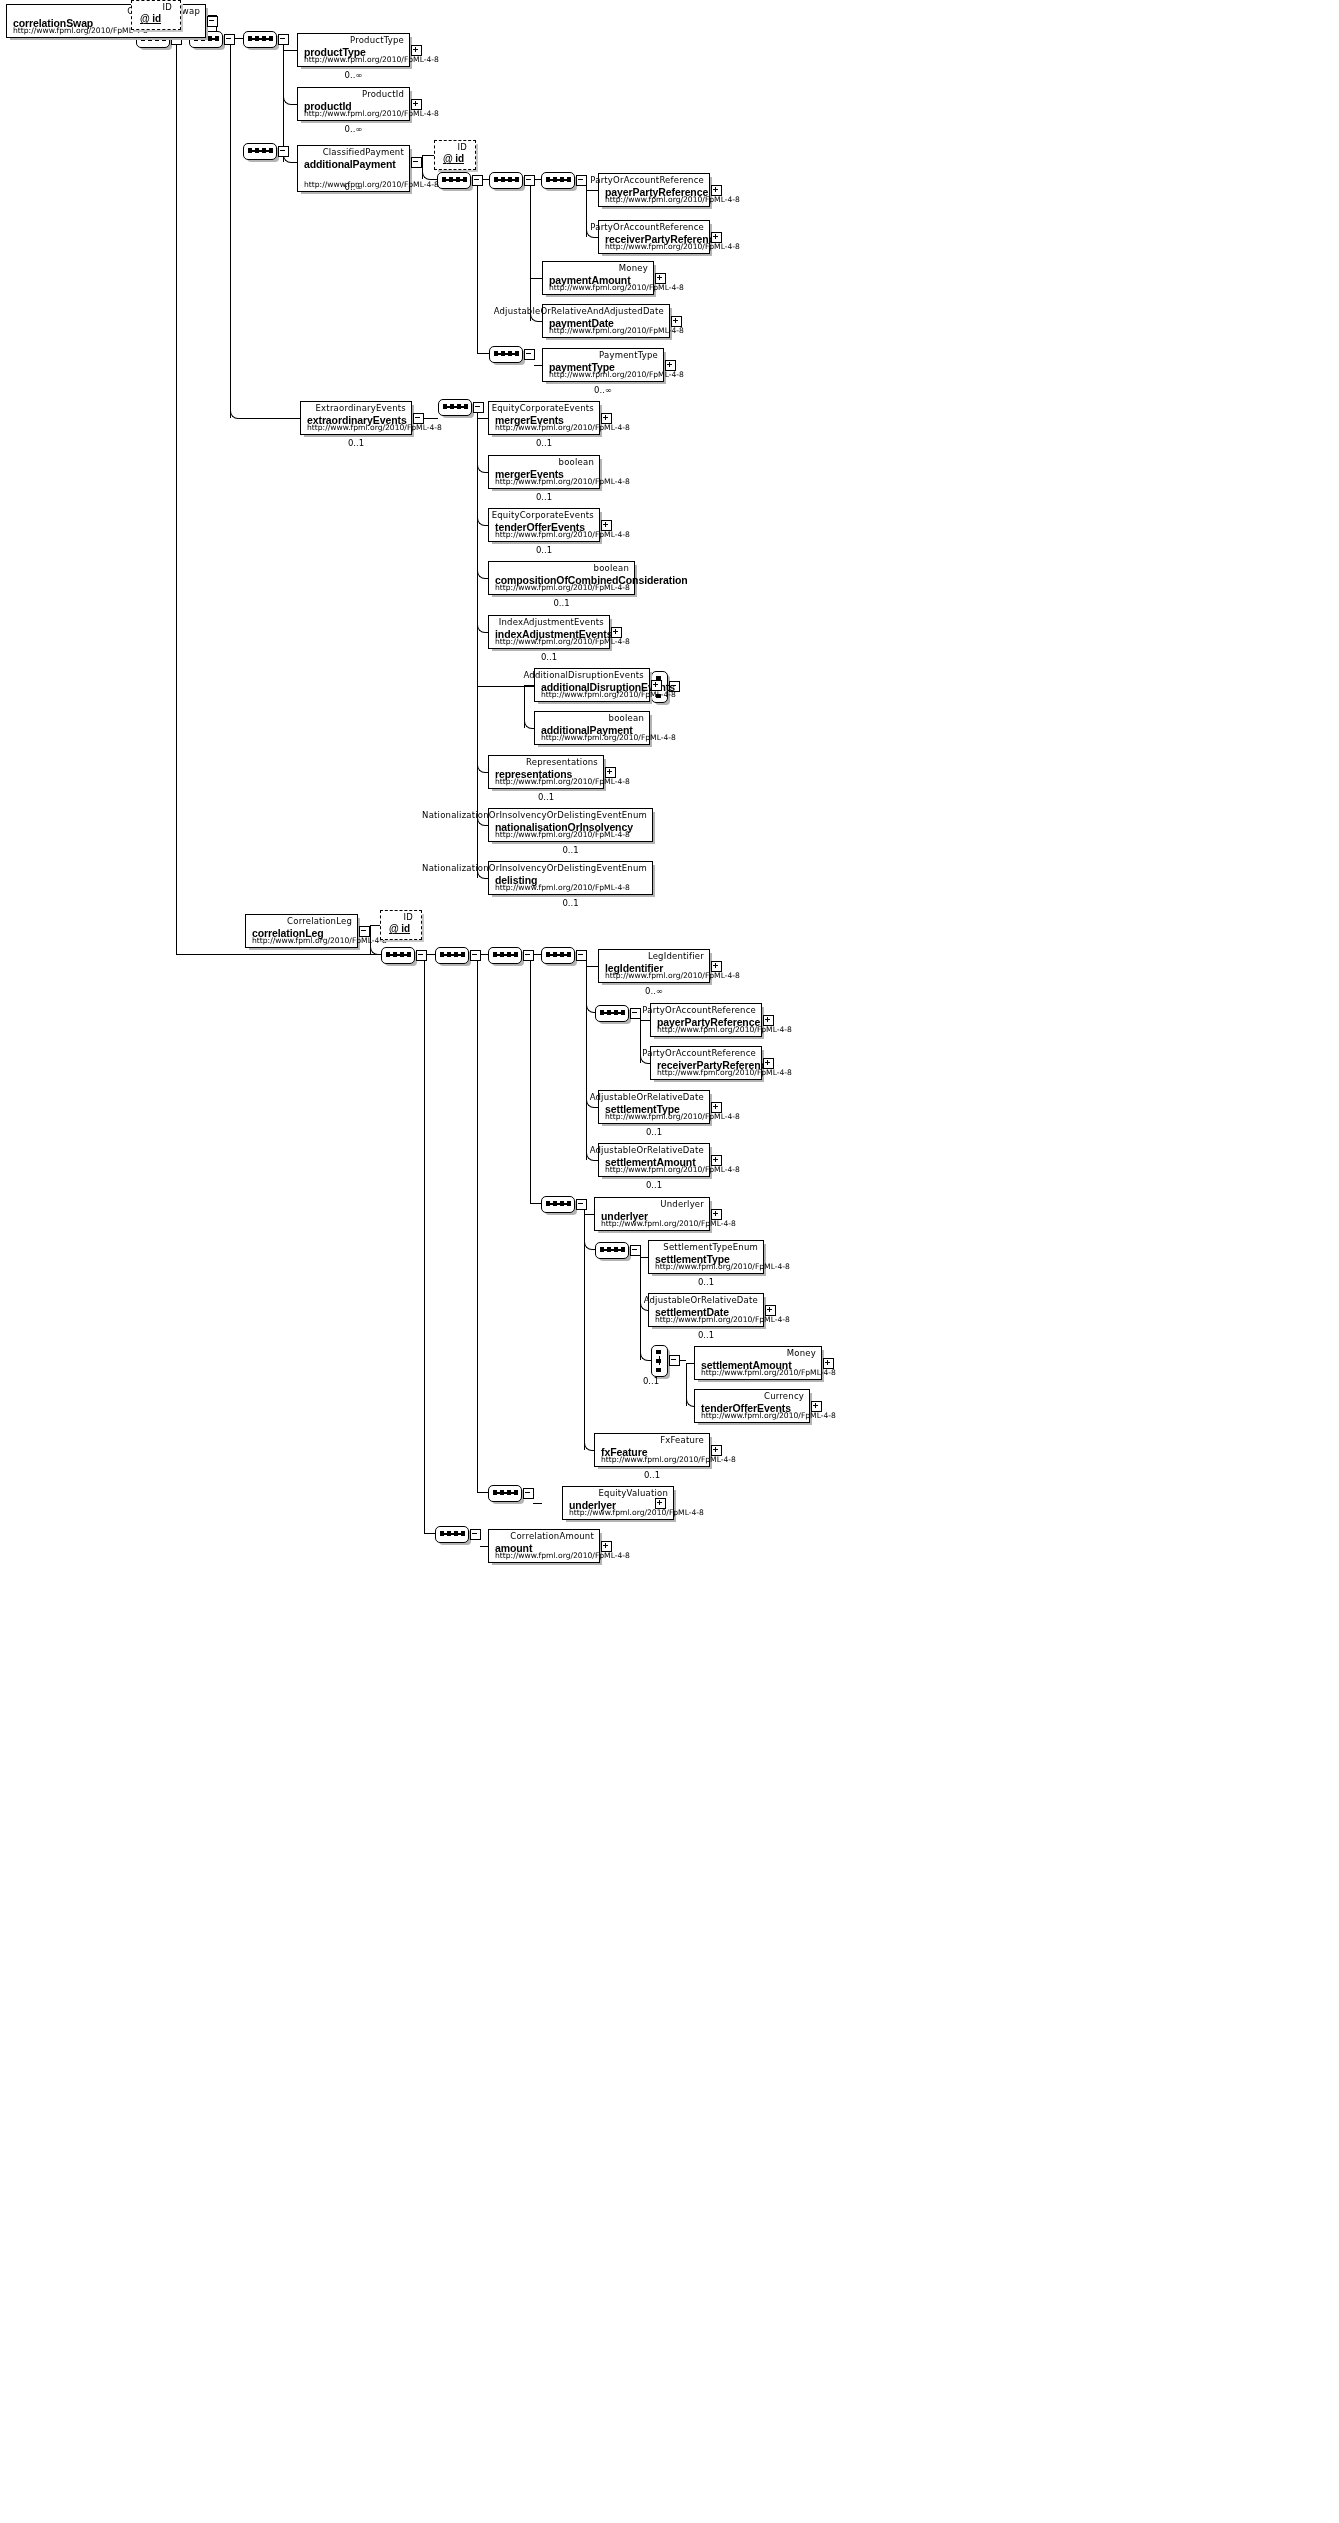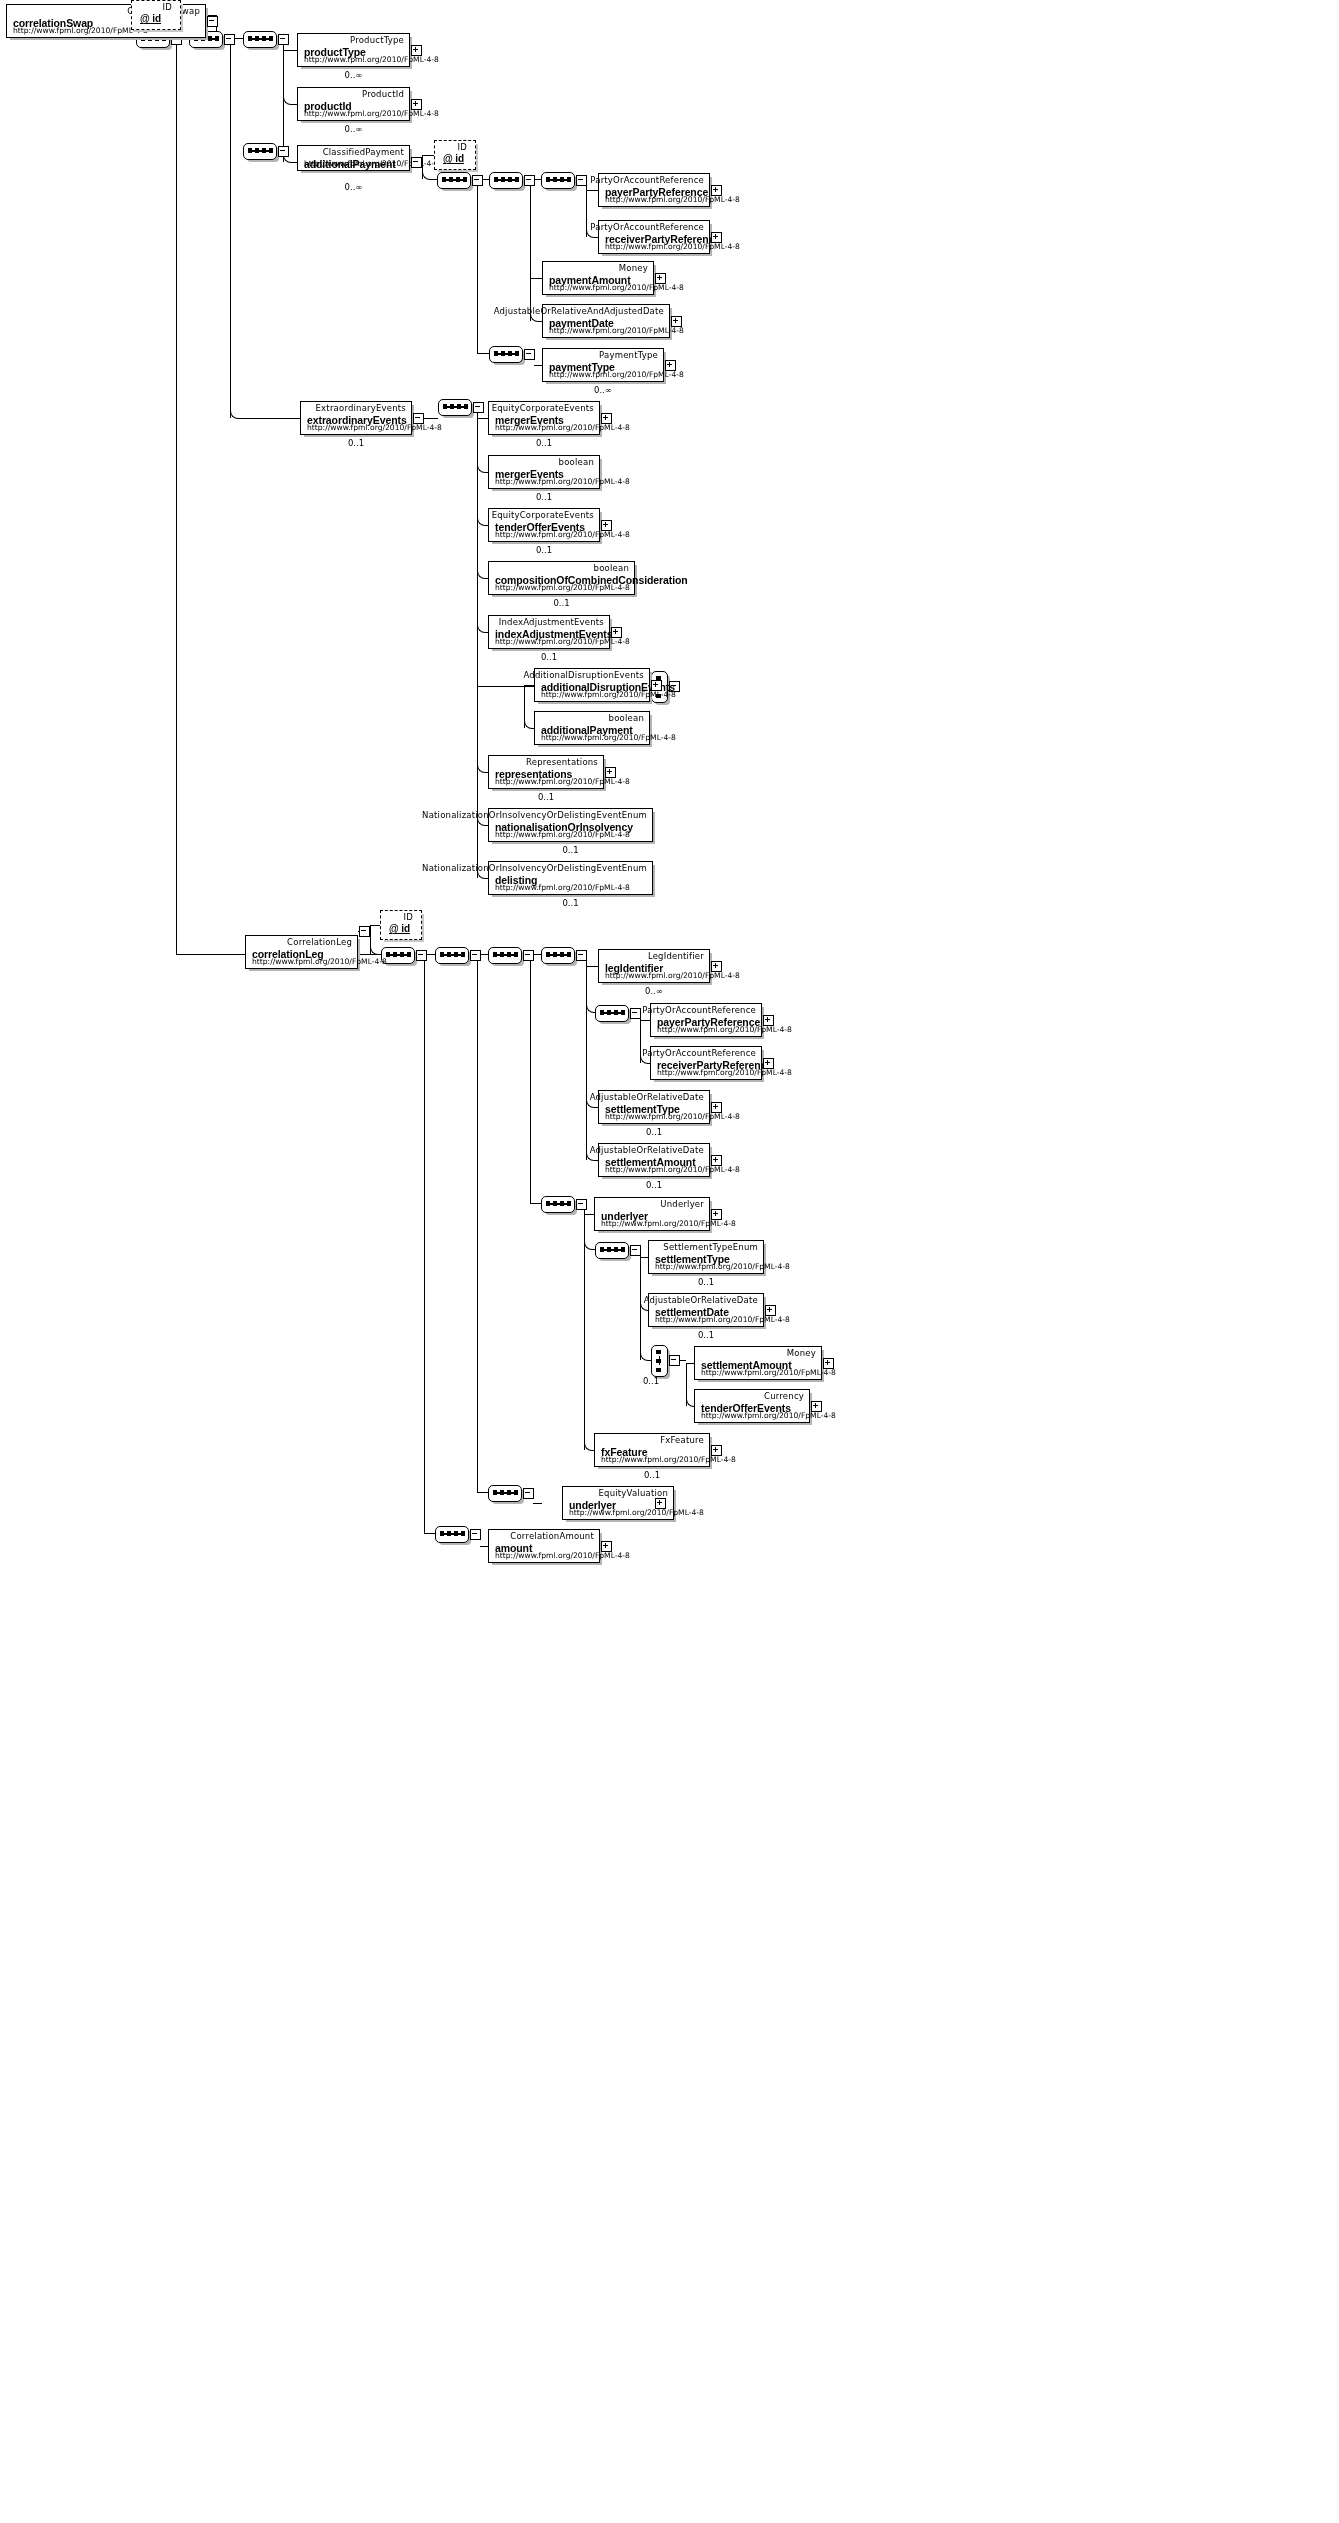--- a/index.html
+++ b/index.html
@@ -324,21 +324,21 @@
       </div>
       <div class="card" style="left: 297px; top: 70px; width: 113px;">0..∞</div>
       <div class="exp plus" style="left: 411px; top: 45px;"></div>
       <div class="node" id="n-productId" style="left: 297px; top: 87px; width: 113px; height: 34px;">
         <div class="type">ProductId</div>
         <div class="nm">productId</div>
         <div class="ns">http://www.fpml.org/2010/FpML-4-8</div>
       </div>
       <div class="card" style="left: 297px; top: 124px; width: 113px;">0..∞</div>
       <div class="exp plus" style="left: 411px; top: 99px;"></div>
-      <div class="node" id="n-additionalPayment" style="left: 297px; top: 145px; width: 113px; height: 26px;">
+      <div class="node" id="n-additionalPayment" style="left: 297px; top: 145px; width: 113px; height: 47px;">
         <div class="type">ClassifiedPayment</div>
         <div class="nm">additionalPayment</div>
         <div class="ns">http://www.fpml.org/2010/FpML-4-8</div>
       </div>
       <div class="card" style="left: 297px; top: 182px; width: 113px;">0..∞</div>
       <div class="exp" style="left: 411px; top: 157px;"></div>
       <div class="node attr" id="n-ap-id" style="left: 434px; top: 140px; width: 42px; height: 30px;">
         <div class="type">ID</div>
         <div class="nm">@ id</div>
       </div>
@@ -436,21 +436,21 @@
         <div class="nm">nationalisationOrInsolvency</div>
         <div class="ns">http://www.fpml.org/2010/FpML-4-8</div>
       </div>
       <div class="card" style="left: 488px; top: 845px; width: 165px;">0..1</div>
       <div class="node" id="n-delisting" style="left: 488px; top: 861px; width: 165px; height: 34px;">
         <div class="type">NationalizationOrInsolvencyOrDelistingEventEnum</div>
         <div class="nm">delisting</div>
         <div class="ns">http://www.fpml.org/2010/FpML-4-8</div>
       </div>
       <div class="card" style="left: 488px; top: 898px; width: 165px;">0..1</div>
-      <div class="node" id="n-correlationLeg" style="left: 245px; top: 914px; width: 113px; height: 34px; margin-top: 21px;">
+      <div class="node" id="n-correlationLeg" style="left: 245px; top: 914px; width: 113px; height: 34px;">
         <div class="type">CorrelationLeg</div>
         <div class="nm">correlationLeg</div>
         <div class="ns">http://www.fpml.org/2010/FpML-4-8</div>
       </div>
       <div class="exp" style="left: 359px; top: 926px;"></div>
       <div class="node attr" id="n-cl-id" style="left: 380px; top: 910px; width: 42px; height: 30px;">
         <div class="type">ID</div>
         <div class="nm">@ id</div>
       </div>
       <div class="node" id="n-legIdentifier" style="left: 598px; top: 949px; width: 112px; height: 34px;">

